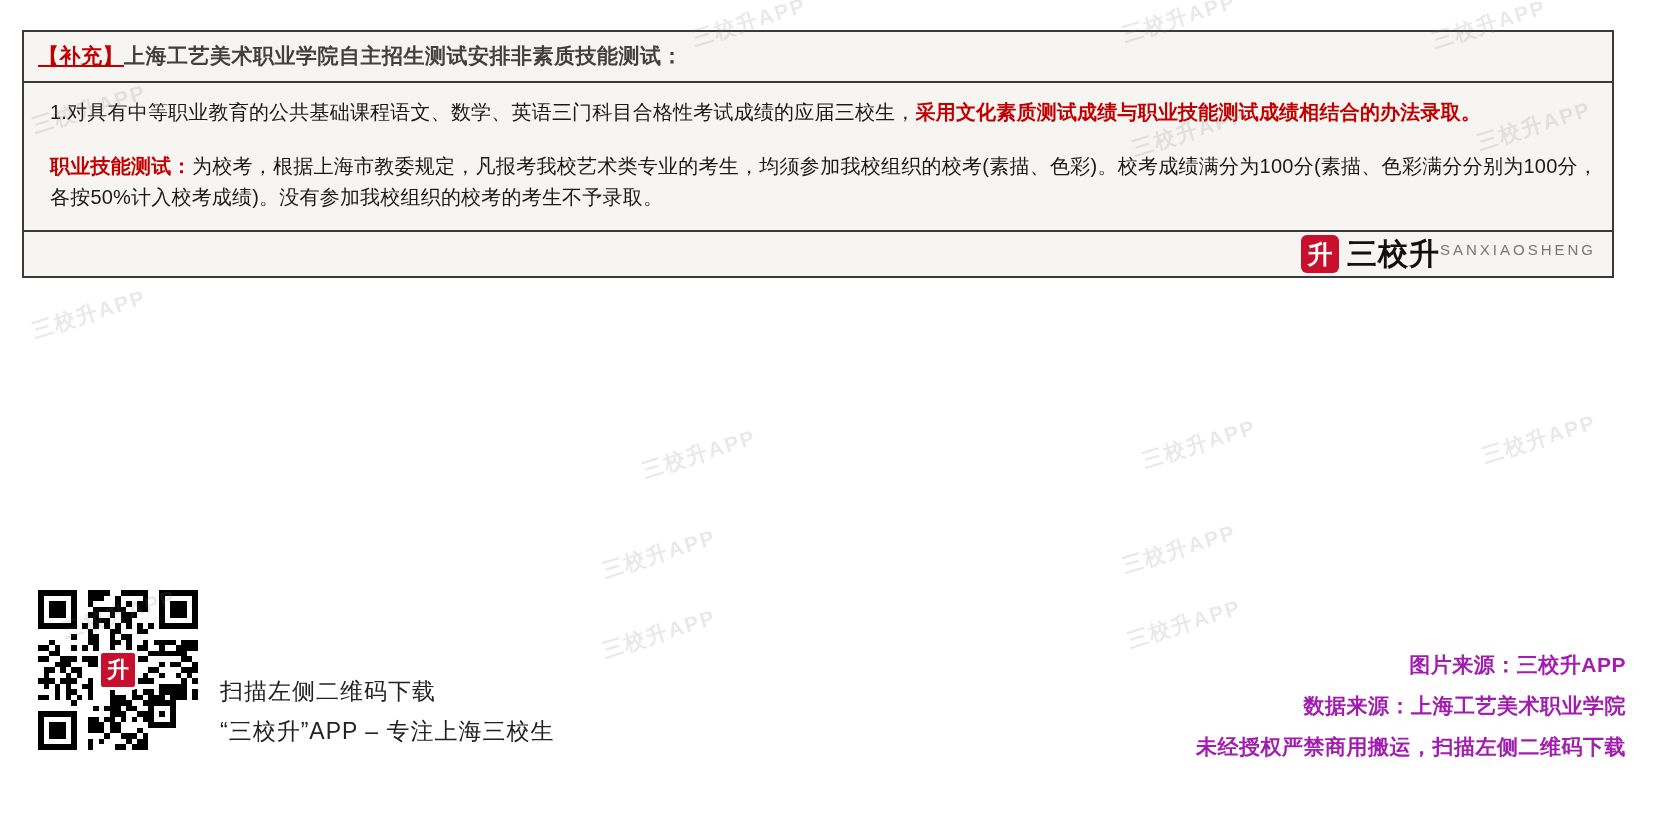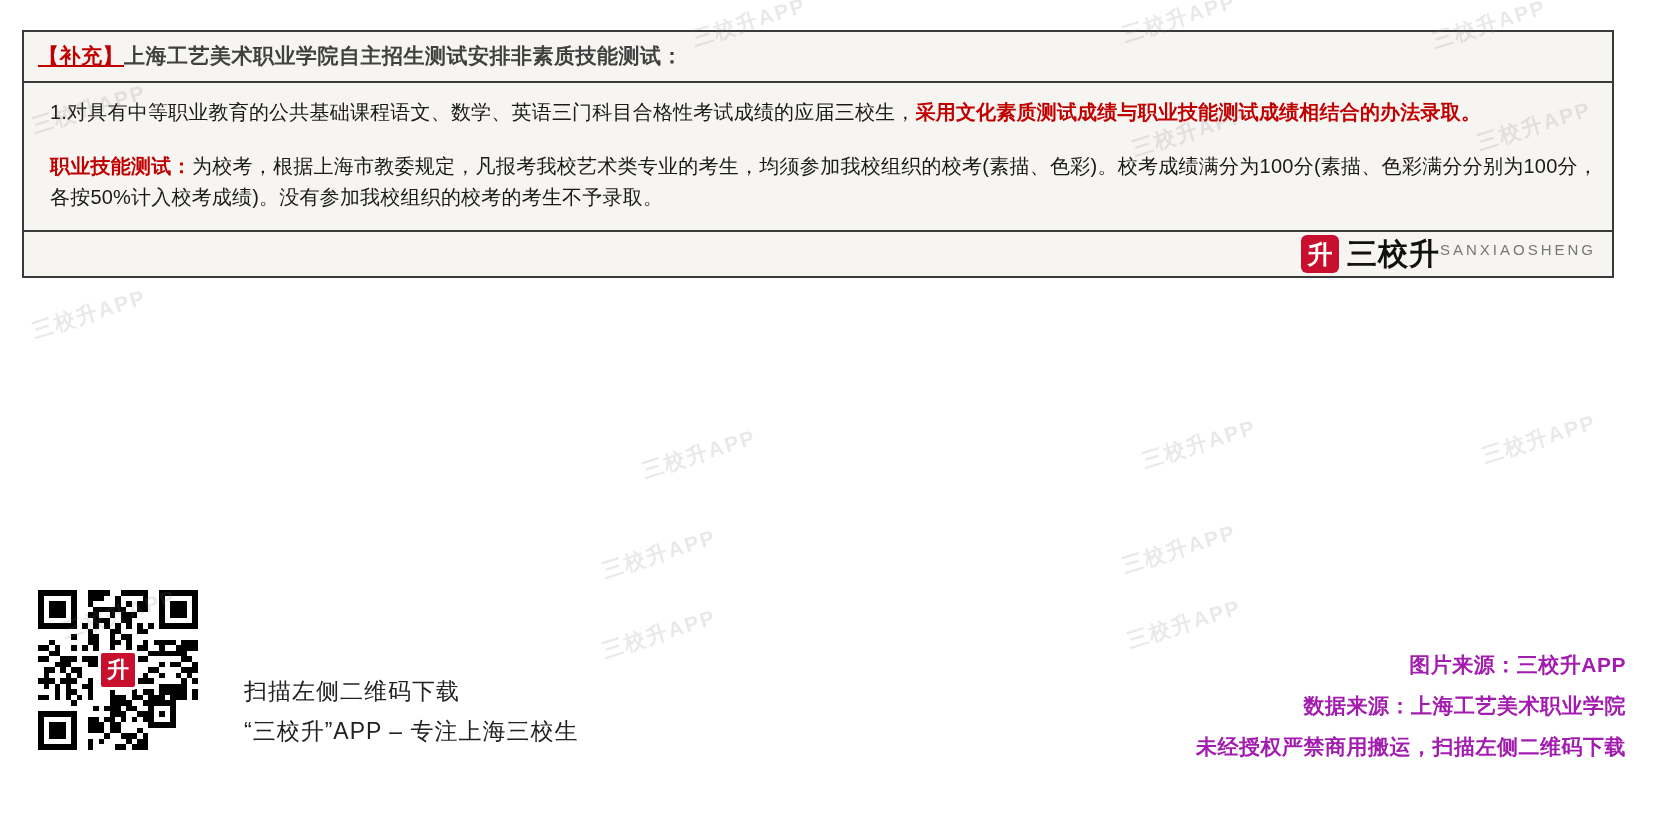--- a/index.html
+++ b/index.html
@@ -157,21 +157,21 @@
     font-size: 22px;
     font-weight: 700;
     display: flex;
     align-items: center;
     justify-content: center;
     line-height: 1;
   }
 
   .qr-caption {
     position: absolute;
-    left: 244px;
+    left: 220px;
     top: 86px;
     font-size: 23px;
     color: #222;
     line-height: 1.75;
     letter-spacing: 1px;
   }
 
   .credits {
     position: absolute;
     right: 30px;

